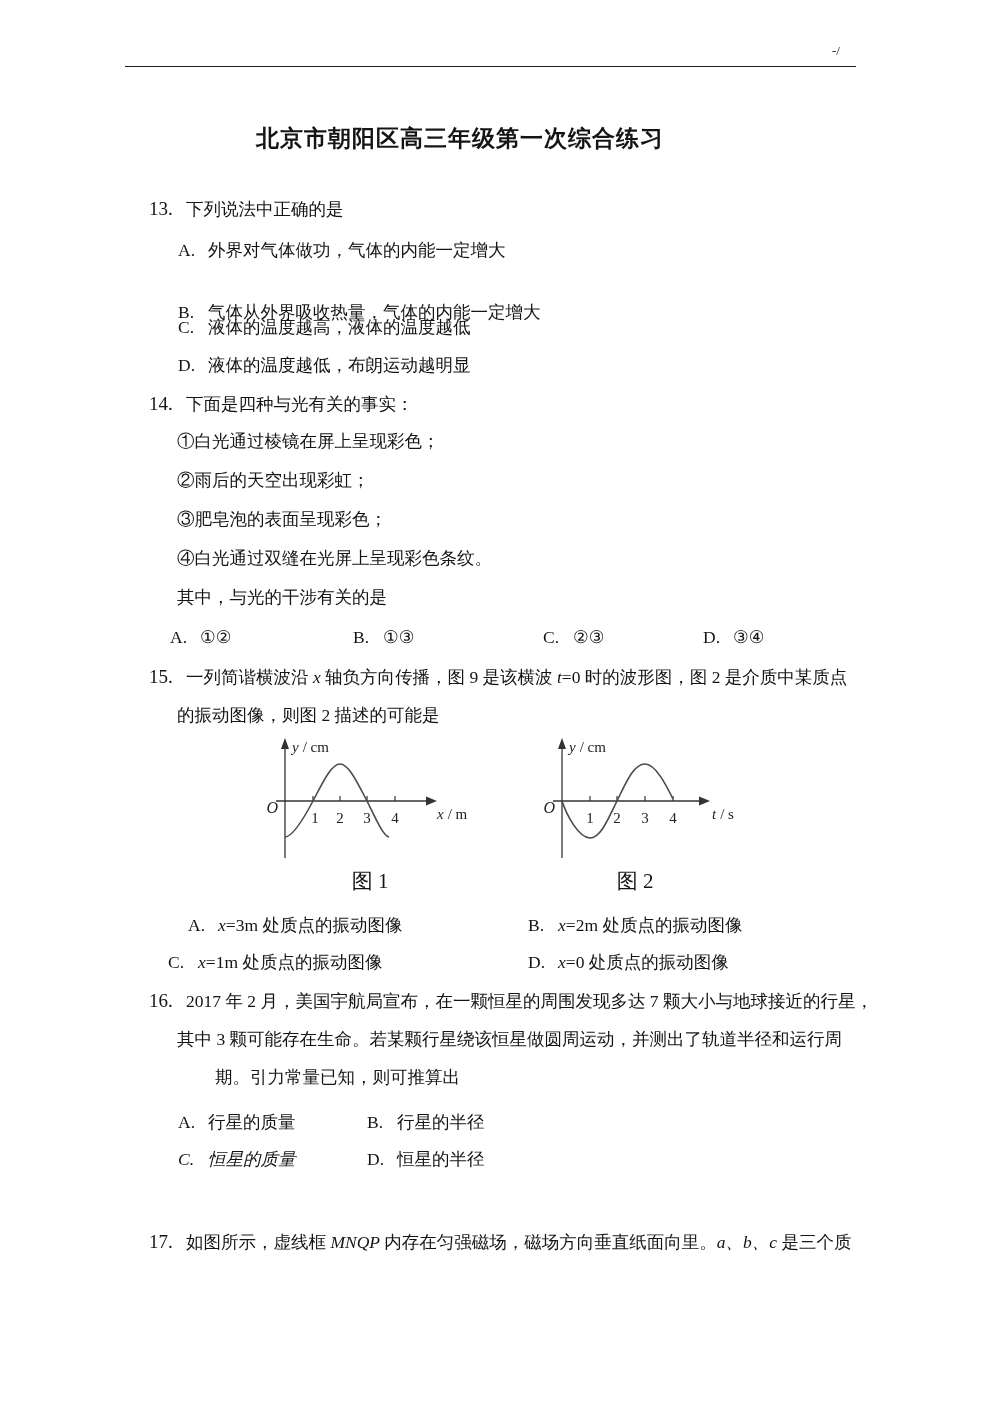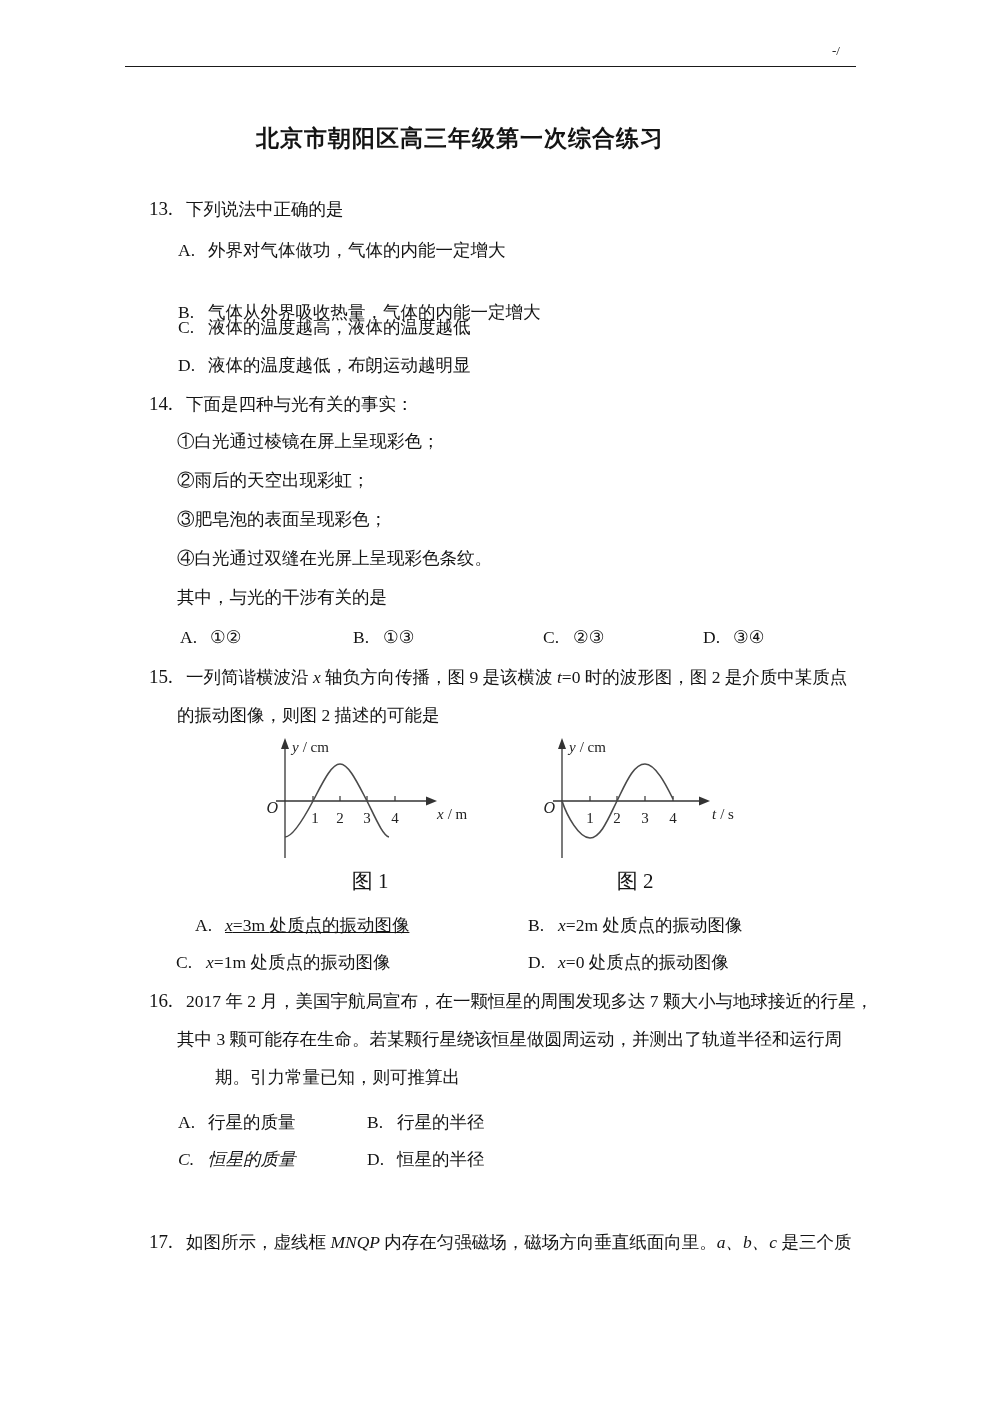--- a/index.html
+++ b/index.html
@@ -54,21 +54,21 @@
 </div>
 
 <div class="abs line" style="left:140px; top:392px;">
   <span class="qnum">14.</span><span>下面是四种与光有关的事实：</span>
 </div>
 <div class="abs line" style="left:177px; top:430px;">①白光通过棱镜在屏上呈现彩色；</div>
 <div class="abs line" style="left:177px; top:469px;">②雨后的天空出现彩虹；</div>
 <div class="abs line" style="left:177px; top:508px;">③肥皂泡的表面呈现彩色；</div>
 <div class="abs line" style="left:177px; top:547px;">④白光通过双缝在光屏上呈现彩色条纹。</div>
 <div class="abs line" style="left:177px; top:586px;">其中，与光的干涉有关的是</div>
-<div class="abs line" style="left:180px; top:626px;font-family:Liberation Serif, serif;">
+<div class="abs line" style="left:170px; top:626px;font-family:Liberation Serif, serif;">
   <span class="olbl">A.</span><span>①②</span>
 </div>
 <div class="abs line" style="left:353px; top:626px;">
   <span class="olbl">B.</span><span>①③</span>
 </div>
 <div class="abs line" style="left:528px; top:626px;margin-left:15px;">
   <span class="olbl">C.</span><span>②③</span>
 </div>
 <div class="abs line" style="left:703px; top:626px;">
   <span class="olbl">D.</span><span>③④</span>
@@ -112,27 +112,27 @@
   <text x="49" y="17" class="axlabel"><tspan class="it">y</tspan><tspan dx="4">/ cm</tspan></text>
   <text x="35" y="78" text-anchor="end" class="origin">O</text>
   <text x="70" y="88" text-anchor="middle" class="ticklabel">1</text>
   <text x="97" y="88" text-anchor="middle" class="ticklabel">2</text>
   <text x="125" y="88" text-anchor="middle" class="ticklabel">3</text>
   <text x="153" y="88" text-anchor="middle" class="ticklabel">4</text>
   <text x="192" y="84" class="axlabel"><tspan class="it">t</tspan><tspan dx="4">/ s</tspan></text>
 </svg>
 <div class="abs caption" style="left:605px; top:871px; width:60px;">图 2</div>
 
-<div class="abs line" style="left:195px; top:914px;text-decoration:underline;">
+<div class="abs line" style="left:188px; top:914px;">
   <span class="olbl">A.</span><span class="it">x</span><span>=3m</span>&nbsp;<span>处质点的振动图像</span>
 </div>
 <div class="abs line" style="left:528px; top:914px;">
   <span class="olbl">B.</span><span class="it">x</span><span>=2m</span>&nbsp;<span>处质点的振动图像</span>
 </div>
-<div class="abs line" style="left:176px; top:951px;">
+<div class="abs line" style="left:168px; top:951px;">
   <span class="olbl">C.</span><span class="it">x</span><span>=1m</span>&nbsp;<span>处质点的振动图像</span>
 </div>
 <div class="abs line" style="left:528px; top:951px;">
   <span class="olbl">D.</span><span class="it">x</span><span>=0</span>&nbsp;<span>处质点的振动图像</span>
 </div>
 
 <div class="abs line" style="left:140px; top:989px;">
   <span class="qnum">16.</span><span>2017 年 2 月，美国宇航局宣布，在一颗恒星的周围发现多达 7 颗大小与地球接近的行星，</span>
 </div>
 <div class="abs line" style="left:177px; top:1028px;">其中 3 颗可能存在生命。若某颗行星绕该恒星做圆周运动，并测出了轨道半径和运行周</div>

